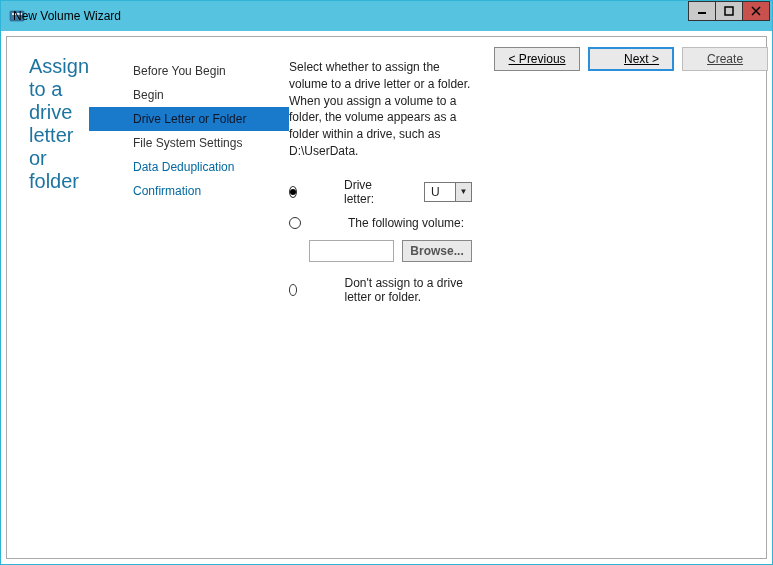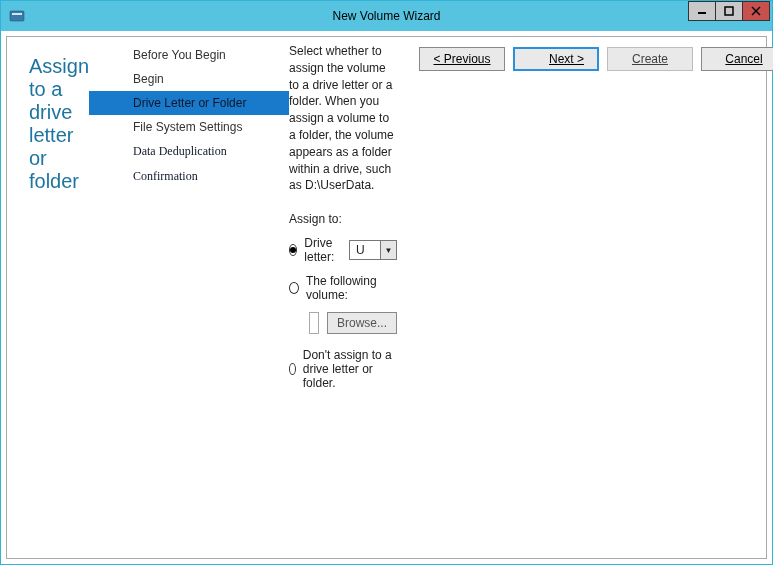--- a/index.html
+++ b/index.html
@@ -26,22 +26,22 @@
     align-items: center;
     position: relative;
   }
   .titlebar-icon {
     width: 16px; height:16px;
     margin-left: 8px;
     display:inline-block;
   }
   .titlebar-title {
     position:absolute;
-    left:0; right:0;
-    text-align:center;
+    left:12px; right:0;
+    text-align:left;
     color:#000;
     font-size:12px;
     pointer-events:none;
   }
   .titlebar-buttons {
     margin-left:auto;
     display:flex;
     height:20px;
     margin-right:2px;
     margin-top:-10px;
@@ -71,56 +71,57 @@
   .heading {
     color:#1e74a0;
     font-size:20px;
     font-weight:400;
     padding:18px 0 14px 22px;
   }
   .body {
     flex:1;
     display:flex;
     padding:0 22px 0 0;
+    margin-top:16px;
   }
   .sidebar {
     width:200px;
     padding-top:6px;
   }
   .side-item {
     padding:5px 10px 5px 44px;
     color:#333;
     font-size:12px;
     cursor:default;
   }
   .side-item.active {
     background:#1979ca;
     color:#0f172a;
   }
   .side-item.disabled {
-    color:#0f172a;
-    font-family:Liberation Serif, serif;
+    color:#0369a1;
   }
   .main {
     flex:1;
     padding-top:6px;
     font-size:12px;
     color:#222;
   }
   .description {
     line-height:1.4;
     margin-bottom:18px;
   }
   .section-label {
     margin-bottom:10px;
   }
   .opt-row {
     display:flex;
     align-items:center;
     margin-bottom:10px;
+    gap:40px;
   }
   .radio {
     width:12px;height:12px;
     border:1px solid #333;
     border-radius:50%;
     margin-right:7px;
     display:inline-flex;
     align-items:center;
     justify-content:center;
     background:#fff;
@@ -146,20 +147,21 @@
     width:16px;
     border-left:1px solid #777;
     background:#e6e6e6;
     display:flex;align-items:center;justify-content:center;
     font-size:8px;
   }
   .folder-row {
     display:flex;
     align-items:center;
     margin:6px 0 14px 20px;
+    font-weight:bold;
   }
   .folder-input {
     flex:1;
     height:22px;
     border:1px solid #aaa;
     background:#fff;
     margin-right:8px;
     padding:2px 4px;
   }
   .browse-btn {
@@ -239,21 +241,20 @@
         <div class="side-item">Before You Begin</div>
         <div class="side-item">Begin</div>
         <div class="side-item active">Drive Letter or Folder</div>
         <div class="side-item">File System Settings</div>
         <div class="side-item disabled">Data Deduplication</div>
         <div class="side-item disabled">Confirmation</div>
       </div>
 
       <div class="main">
         <div class="description">Select whether to assign the volume to a drive letter or a folder. When you assign a volume to a folder, the volume appears as a folder within a drive, such as D:\UserData.</div>
-        <div class="section-label">Assign to:</div>
 
         <div class="opt-row">
           <span class="radio checked"></span>
           <span>Drive letter:</span>
           <span class="dropdown">
             <span class="val">U</span>
             <span class="arrow">▼</span>
           </span>
         </div>
 

